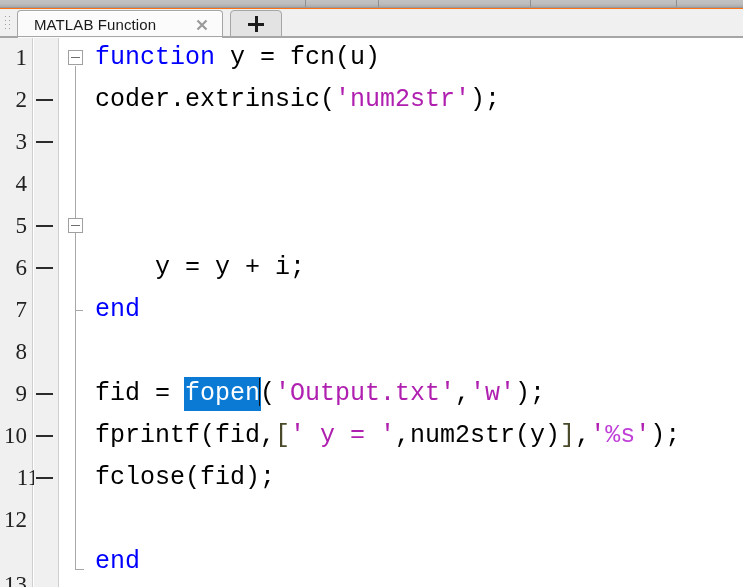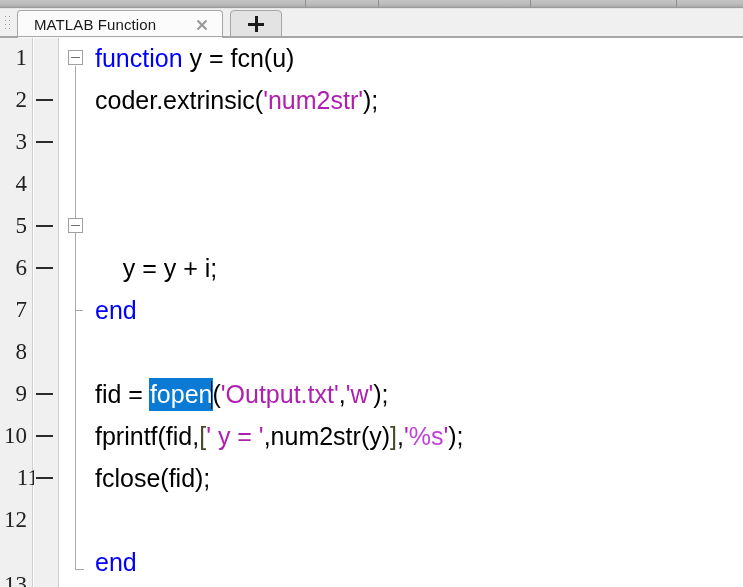--- a/index.html
+++ b/index.html
@@ -13,21 +13,21 @@
     height: 587px;
     overflow: hidden;
     font-family: "Liberation Sans", sans-serif;
     -webkit-font-smoothing: antialiased;
   }
 
   #app {
     position: relative;
     width: 743px;
     height: 587px;
-    background: #e5e5e5;
+    background: #f97316;
     overflow: hidden;
   }
 
   
   .toolbar-strip {
     position: absolute;
     left: 0; top: 0;
     width: 743px;
     height: 8px;
     background: linear-gradient(to bottom, #c2c2c2 0%, #bdbdbd 55%, #a9a9a9 100%);
@@ -256,21 +256,21 @@
     width: 9px;
     height: 1px;
     background: #6e6e6e;
   }
 
   
   .code-line {
     position: absolute;
     left: 0;
     white-space: pre;
-    font-family: Liberation Sans, sans-serif;
+    font-family: Liberation Mono, monospace;
     font-size: 25px;
     line-height: 42px;
     color: #000000;
     letter-spacing: 0px;
   }
   .tok { }
   .kw   { color: #0000ff; }
   .str  { color: #b020b0; }
   .str2 { color: #c040d8; }
   .brk  { color: #4a4a2a; }

